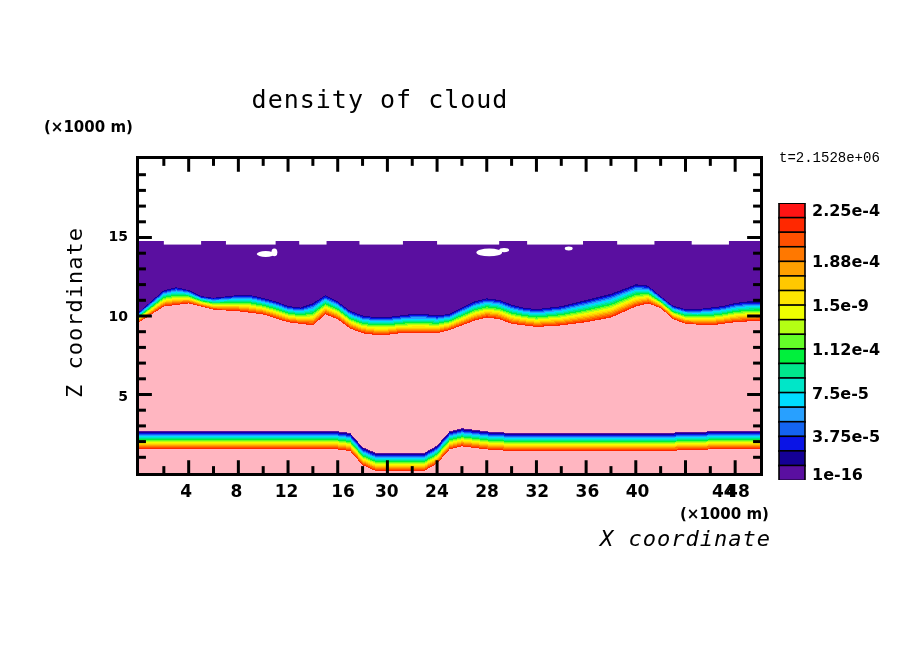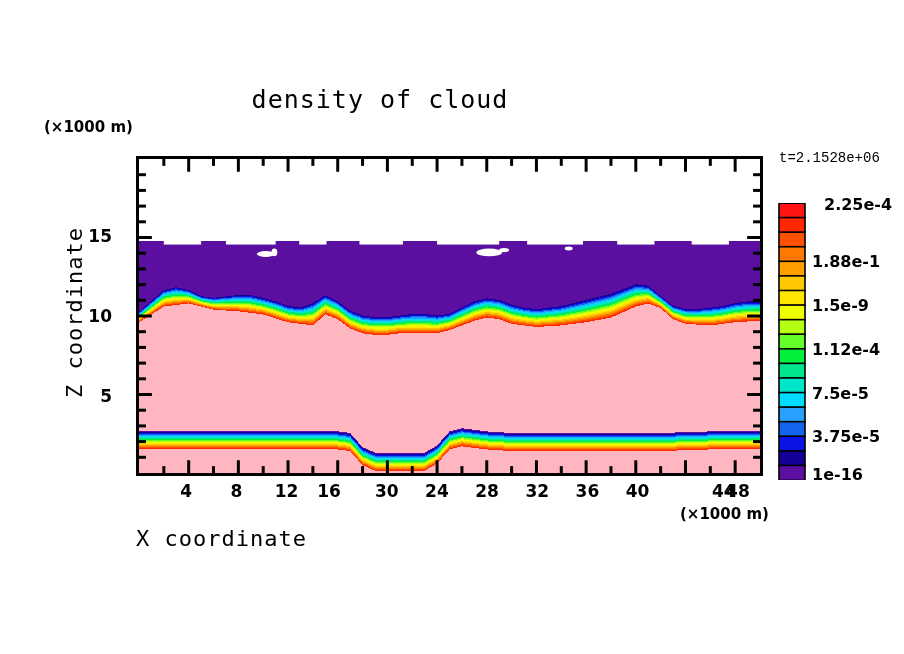--- a/index.html
+++ b/index.html
@@ -17,22 +17,22 @@
   }
   #z-units{
     position:absolute;left:44px;top:118px;font-size:15px;
     font-family:"DejaVu Sans","Liberation Sans",sans-serif;font-weight:bold;
   }
   #x-units{
     position:absolute;left:680px;top:505px;font-size:15px;
     font-family:"DejaVu Sans","Liberation Sans",sans-serif;font-weight:bold;
   }
   #x-axis-title{
-    position:absolute;left:136px;top:526px;width:627px;text-align:left;
-    font-size:22px;letter-spacing:1px;
+    position:absolute;left:144px;top:526px;width:627px;text-align:right;
+    font-size:22px;letter-spacing:1px;font-style:italic;
   }
   #y-axis-title{
     position:absolute;left:-26px;top:300px;width:200px;text-align:center;
     font-size:22px;letter-spacing:1px;
     transform:rotate(-90deg);transform-origin:50% 50%;
   }
   #time-stamp{
     position:absolute;left:779px;top:150px;font-size:14px;
     font-family:Liberation Mono, monospace;
   }
@@ -43,21 +43,21 @@
     border:3px solid #000;box-sizing:border-box;background:#fff;
   }
   #contour-canvas{position:absolute;left:0;top:0;width:100%;height:100%;display:block;}
 
   .xtick-label{
     position:absolute;top:481px;font-size:17px;font-weight:bold;
     font-family:"DejaVu Sans","Liberation Sans",sans-serif;
     transform:translateX(-50%);
   }
   .ytick-label{
-    position:absolute;left:112px;font-size:17px;font-weight:bold;
+    position:absolute;left:128px;font-size:14px;font-weight:bold;
     font-family:"DejaVu Sans","Liberation Sans",sans-serif;
     transform:translate(-100%,-50%);
     text-align:right;
   }
 
   
   #colorbar{position:absolute;left:778px;top:203px;width:28px;height:277px;}
   #colorbar svg{display:block;}
   .cb-label{
     position:absolute;left:812px;font-size:16px;font-weight:bold;
@@ -225,21 +225,21 @@
           <line x1="0" y1="16" x2="7" y2="16" vector-effect="non-scaling-stroke"></line>
           <line x1="627" y1="16" x2="620" y2="16" vector-effect="non-scaling-stroke"></line>
         </g>
     </svg>
   </div>
 
   <div id="xtick-labels">
       <div class="xtick-label" style="left: 186.16px;">4</div>
       <div class="xtick-label" style="left: 236.32px;">8</div>
       <div class="xtick-label" style="left: 286.48px;">12</div>
-      <div class="xtick-label" style="left: 329px;">16</div>
+      <div class="xtick-label" style="left: 343px;">16</div>
       <div class="xtick-label" style="left: 386.8px;">30</div>
       <div class="xtick-label" style="left: 436.96px;">24</div>
       <div class="xtick-label" style="left: 487.12px;">28</div>
       <div class="xtick-label" style="left: 537.28px;">32</div>
       <div class="xtick-label" style="left: 587.44px;">36</div>
       <div class="xtick-label" style="left: 637.6px;">40</div>
       <div class="xtick-label" style="left: 687.76px; margin-left: 36px;">44</div>
       <div class="xtick-label" style="left: 737.92px;">48</div>
     </div>
   <div id="ytick-labels">
@@ -274,22 +274,22 @@
           <rect x="1" y="233.26" width="26" height="14.98" fill="#0a14e6" stroke="#000" stroke-width="1.6"></rect>
           <rect x="1" y="247.84" width="26" height="14.98" fill="#140096" stroke="#000" stroke-width="1.6"></rect>
           <rect x="1" y="262.42" width="26" height="14.98" fill="#5a0fa0" stroke="#000" stroke-width="1.6"></rect>
         </g>
       <g id="cb-cap">
           <polygon points="14,-46 26,0 2,0" fill="#ffb6c1" stroke="#000" stroke-width="2.2"></polygon>
         </g>
     </svg>
   </div>
   <div id="cb-labels">
-      <div class="cb-label" style="top: 204px; margin-left: 12px;">2.25e-4</div>
-      <div class="cb-label" style="top: 261.316px;">1.88e-1</div>
+      <div class="cb-label" style="top: 210px;">2.25e-4</div>
+      <div class="cb-label" style="top: 261.316px;">1.88e-4</div>
       <div class="cb-label" style="top: 305.053px;">1.5e-9</div>
       <div class="cb-label" style="top: 348.789px;">1.12e-4</div>
       <div class="cb-label" style="top: 392.526px;">7.5e-5</div>
       <div class="cb-label" style="top: 436.263px;">3.75e-5</div>
       <div class="cb-label" style="top: 474.168px;">1e-16</div>
     </div>
 
 </div>
 
 </body></html>

